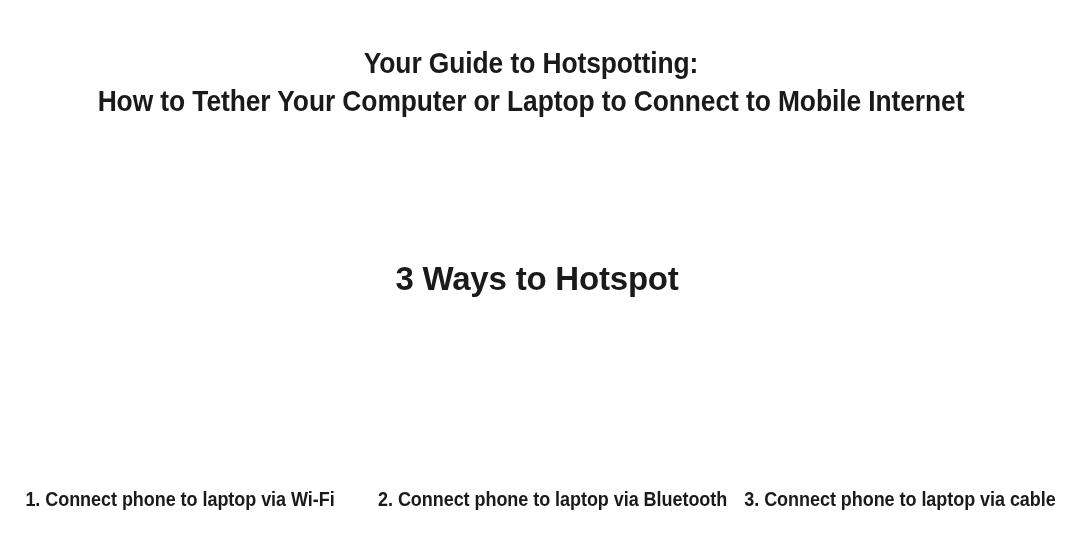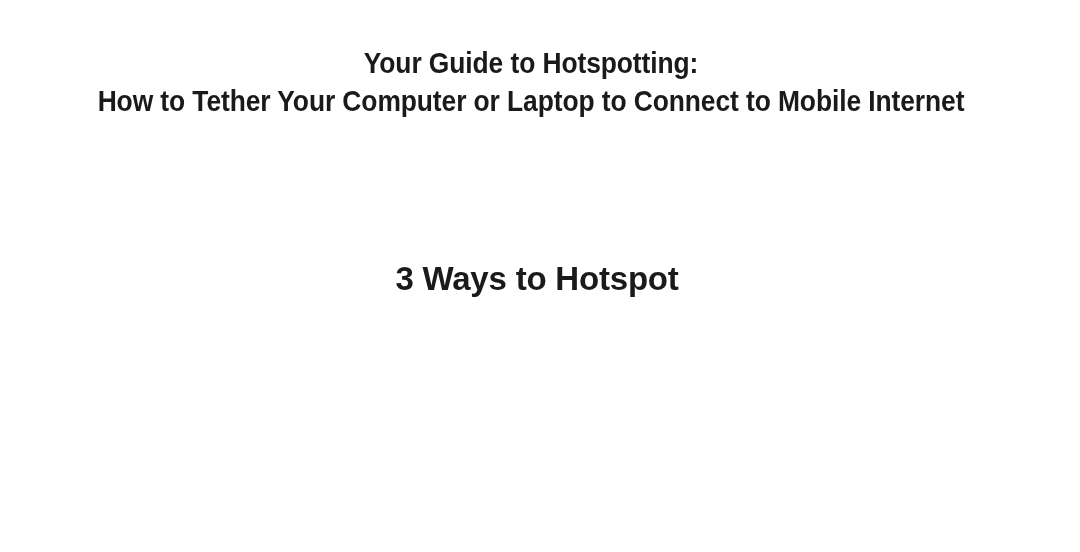--- a/index.html
+++ b/index.html
@@ -122,14 +122,19 @@
   </div>
 
   <div class="section-title">3 Ways to Hotspot</div>
 
   <div class="illustration-band">
     <div class="illustration-slot"></div>
     <div class="illustration-slot"></div>
     <div class="illustration-slot"></div>
   </div>
 
+  <div class="caption-row">
+    <div class="caption-cell">1. Connect phone to laptop via Wi-Fi</div>
+    <div class="caption-cell">2. Connect phone to laptop via Bluetooth</div>
+    <div class="caption-cell">3. Connect phone to laptop via cable</div>
+  </div>
 
 </div>
 
 </body></html>

